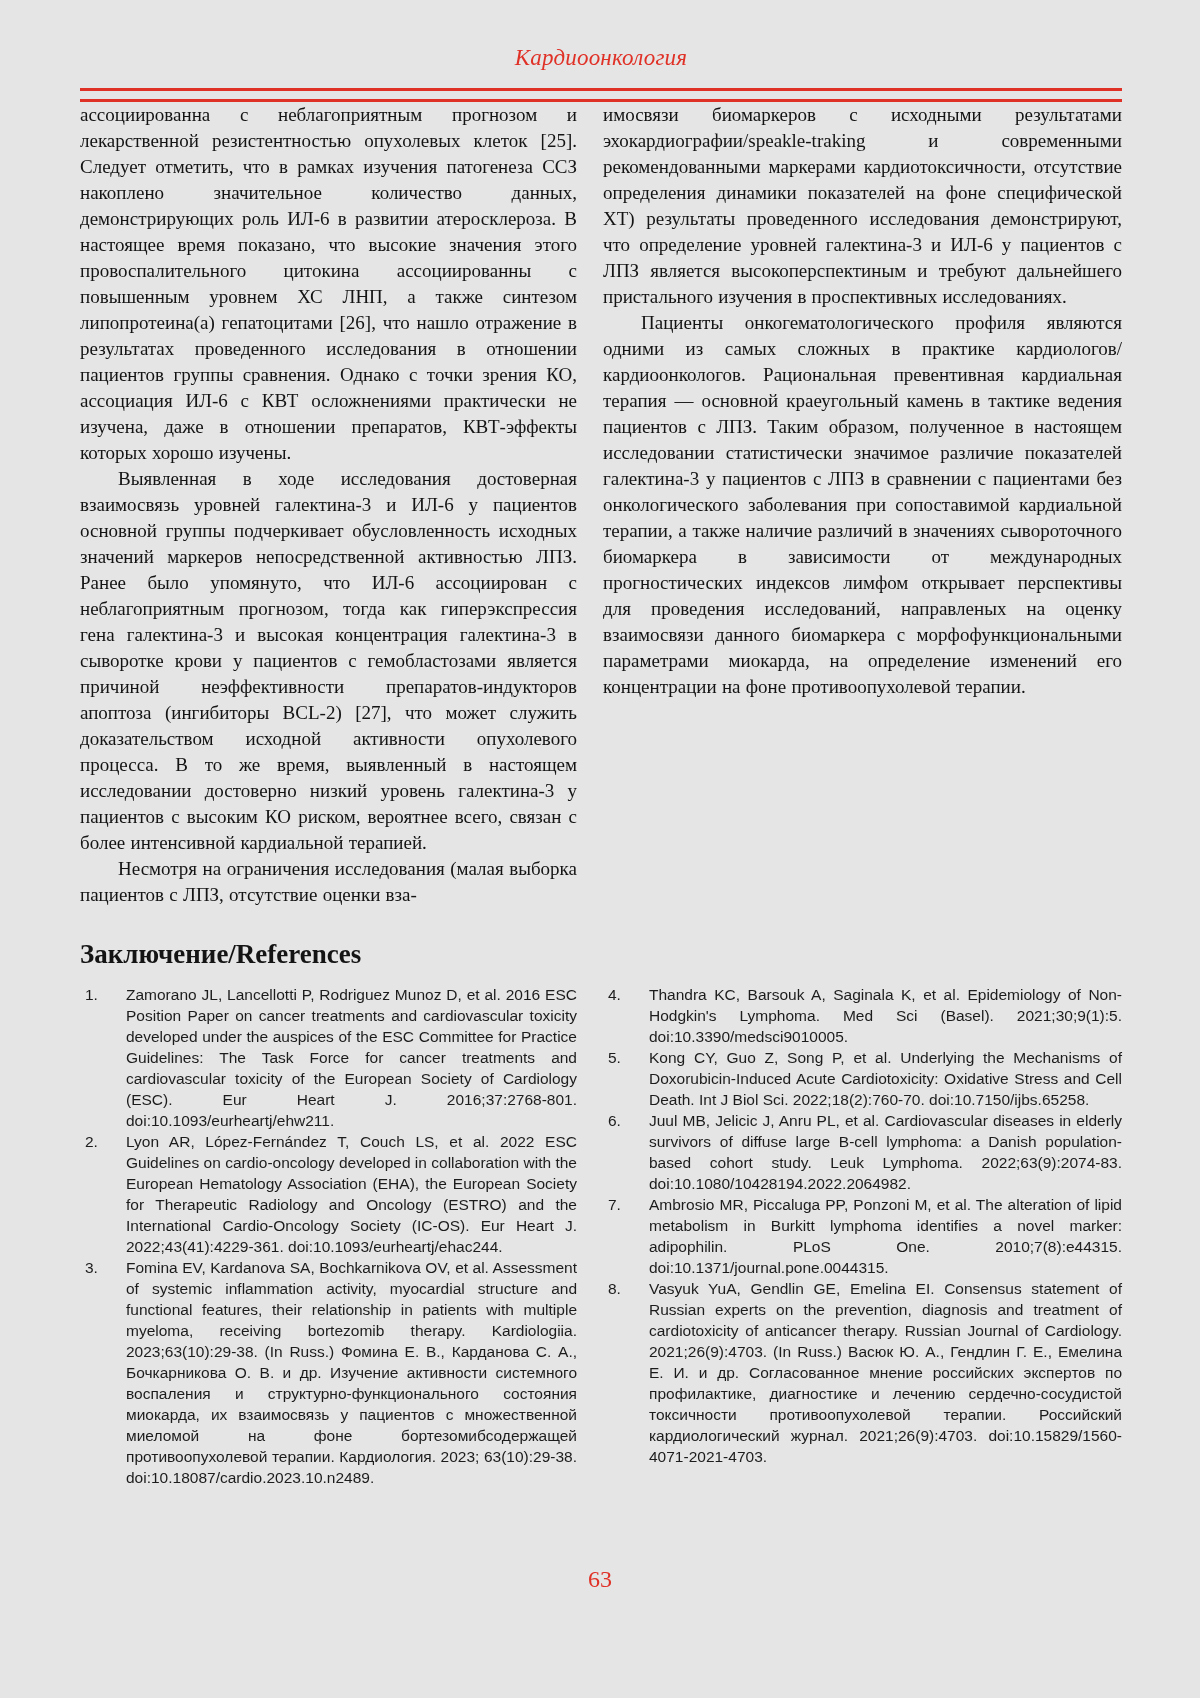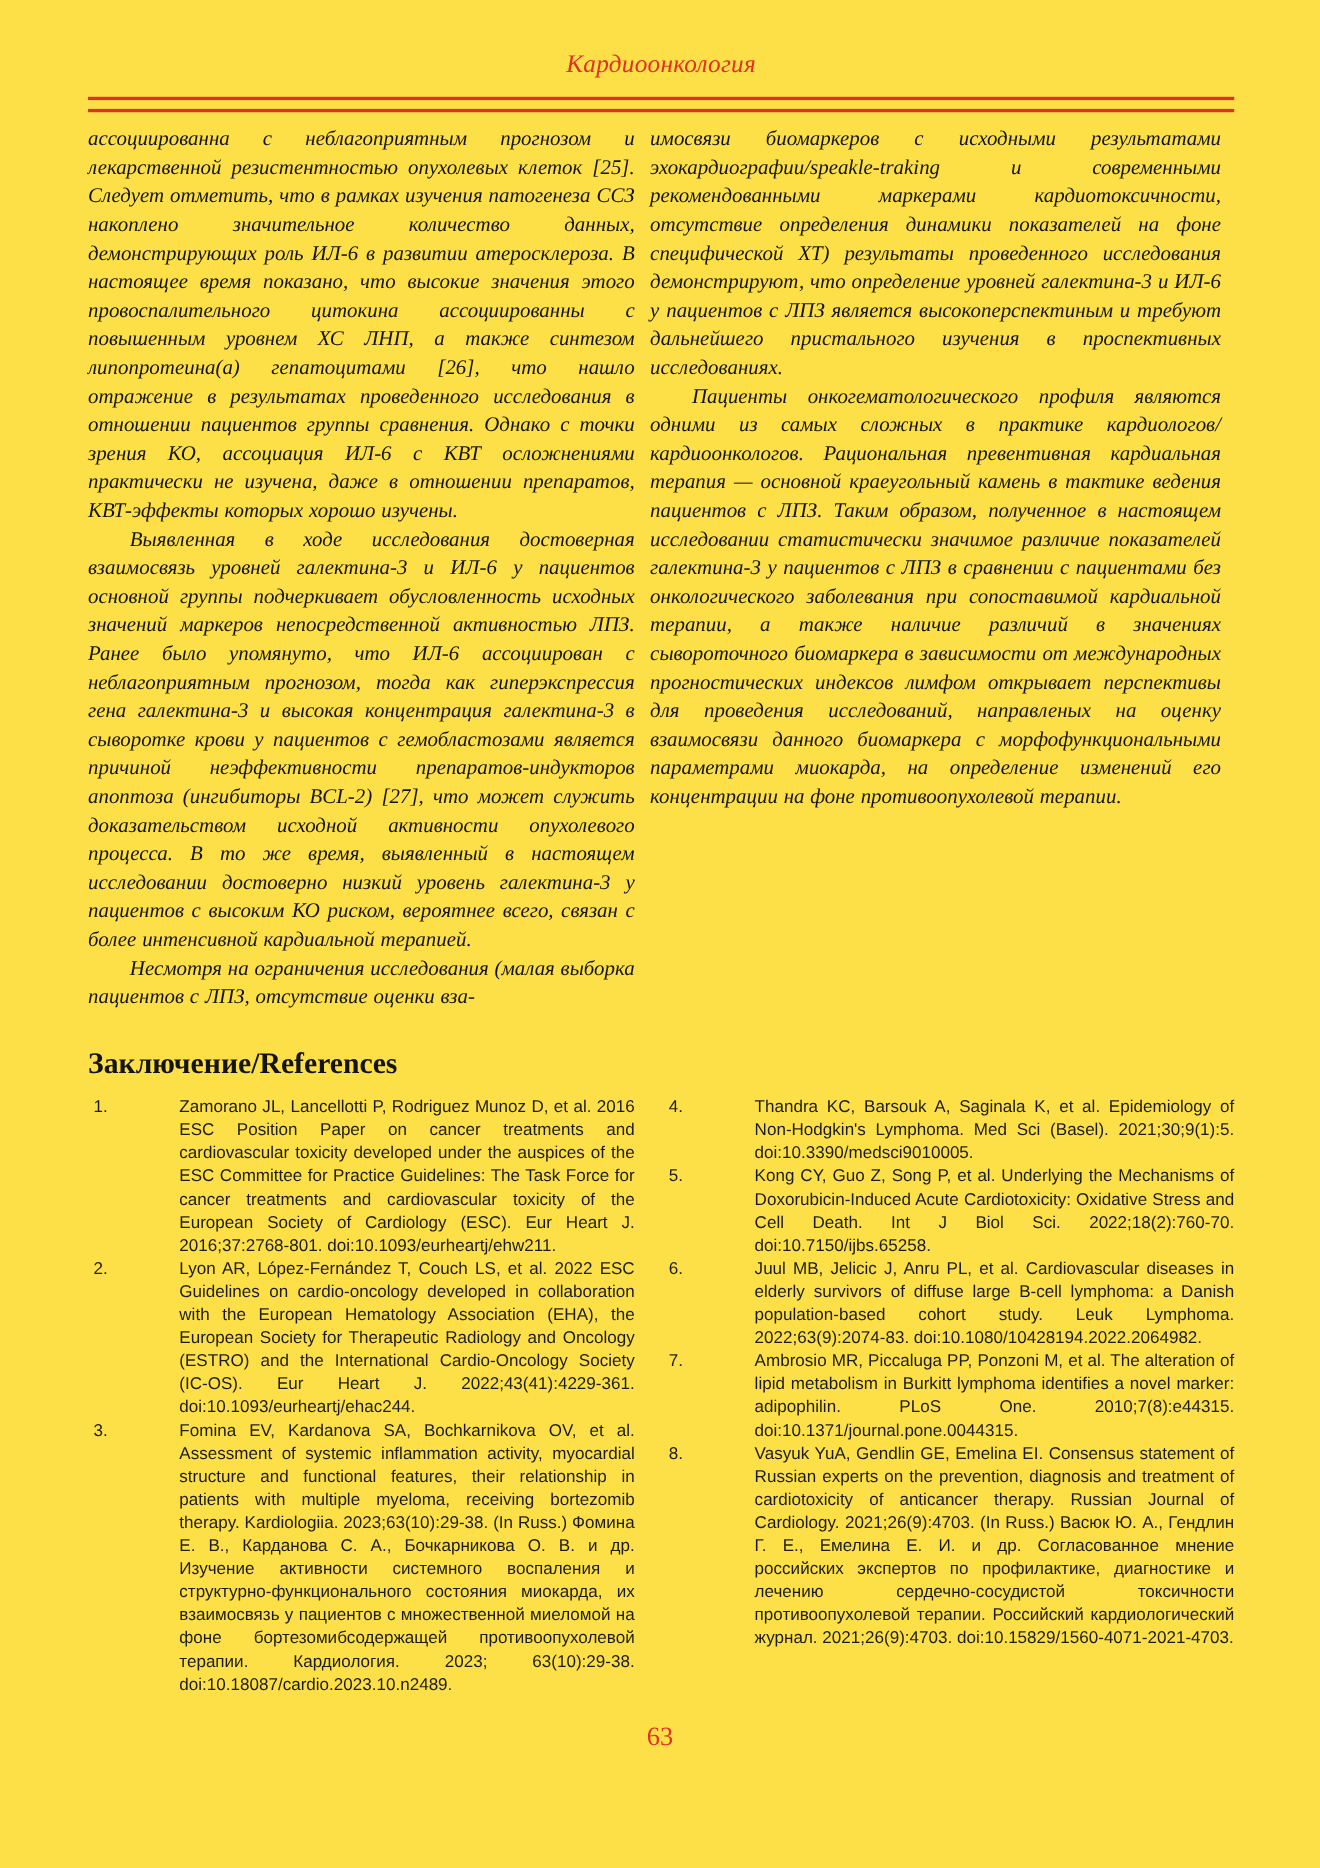--- a/index.html
+++ b/index.html
@@ -5,21 +5,21 @@
   :root{
     --red:#e03127;
     --ink:#141414;
   }
   html,body{margin:0;padding:0;background:#ffffff;}
   .page{
     position:relative;
     width:1200px;
     height:1698px;
     margin:0 auto;
-    background:#fde047;
+    background:#e5e5e5;
     box-sizing:border-box;
     padding:44px 78px 0 80px;
     font-family:"Liberation Serif","DejaVu Serif",serif;
     color:var(--ink);
     overflow:hidden;
   }
   
   .running-head{
     text-align:center;
     font-style:italic;
@@ -30,23 +30,22 @@
   }
   .double-rule{
     margin-top:16px;
     height:8px;
     border-top:3px solid var(--red);
     border-bottom:3px solid var(--red);
   }
   
   .cols{
     display:flex;
-    gap:14px;
-    margin-top:12px;
-    font-style:italic;
+    gap:26px;
+    margin-top:0;
   }
   .col-l{width:497px;}
   .col-r{width:519px;}
   .body-p{
     margin:0;
     font-size:19px;
     line-height:26px;
     text-align:justify;
     word-spacing:0.5px;
   }
@@ -73,21 +72,21 @@
     font-family:"Liberation Sans","DejaVu Sans",sans-serif;
   }
   .ref-item{
     display:grid;
     grid-template-columns:46px 1fr;
     font-size:15.5px;
     line-height:21px;
     color:#1c1c1c;
   }
   .ref-num{padding-left:5px;}
-  .ref-text{text-align:justify;margin-left:37px;}
+  .ref-text{text-align:justify;}
   
   .page-num{
     position:absolute;
     top:1566px;
     left:0;
     width:100%;
     text-align:center;
     font-size:24px;
     color:var(--red);
   }

